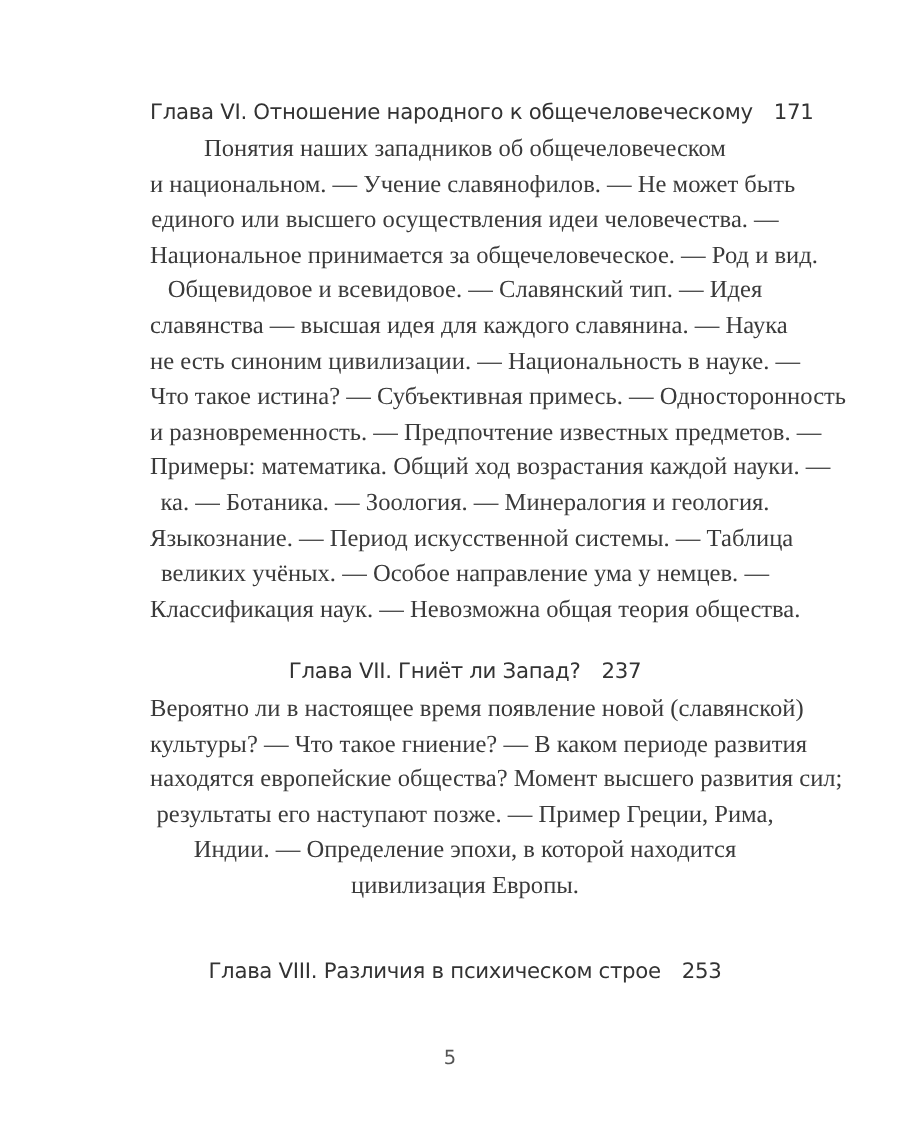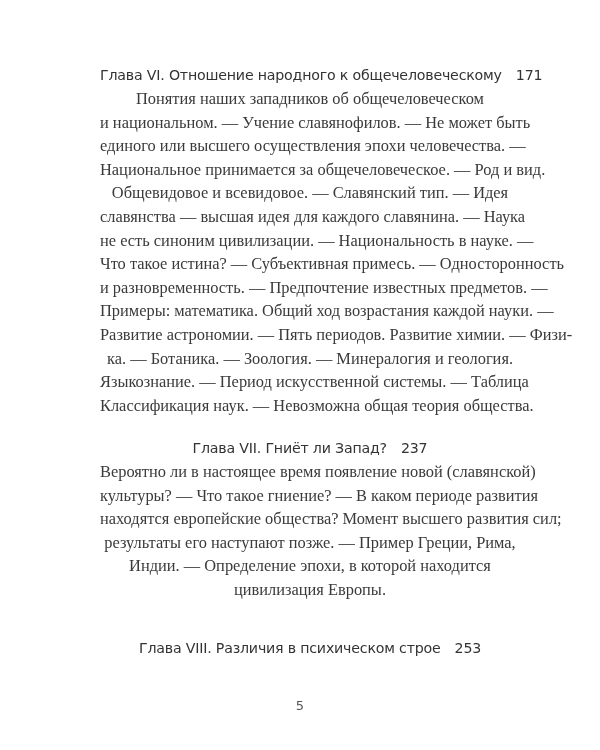--- a/index.html
+++ b/index.html
@@ -44,31 +44,31 @@
 
 <div class="page">
 
   <section class="chapter" id="ch6">
     <div class="ch-head">
       <span>Глава VI. Отношение народного к общечеловеческому</span><span class="pg">171</span>
     </div>
     <div class="ch-body">
       <span class="ln">Понятия наших западников об общечеловеческом</span>
       <span class="ln">и национальном. — Учение славянофилов. — Не может быть</span>
-      <span class="ln">единого или высшего осуществления эпохи человечества. —</span>
+      <span class="ln">единого или высшего осуществления идеи человечества. —</span>
       <span class="ln">Национальное принимается за общечеловеческое. — Род и вид.</span>
       <span class="ln">Общевидовое и всевидовое. — Славянский тип. — Идея</span>
       <span class="ln">славянства — высшая идея для каждого славянина. — Наука</span>
       <span class="ln">не есть синоним цивилизации. — Национальность в науке. —</span>
       <span class="ln">Что такое истина? — Субъективная примесь. — Односторонность</span>
       <span class="ln">и разновременность. — Предпочтение известных предметов. —</span>
       <span class="ln">Примеры: математика. Общий ход возрастания каждой науки. —</span>
-      <span class="ln">Развитие астрономии. — Пять периодов. Развитие химии. — Физи-</span>
       <span class="ln">ка. — Ботаника. — Зоология. — Минералогия и геология.</span>
       <span class="ln">Языкознание. — Период искусственной системы. — Таблица</span>
+      <span class="ln">великих учёных. — Особое направление ума у немцев. —</span>
       <span class="ln">Классификация наук. — Невозможна общая теория общества.</span>
     </div>
   </section>
 
   <section class="chapter" id="ch7">
     <div class="ch-head">
       <span>Глава VII. Гниёт ли Запад?</span><span class="pg">237</span>
     </div>
     <div class="ch-body">
       <span class="ln">Вероятно ли в настоящее время появление новой (славянской)</span>

